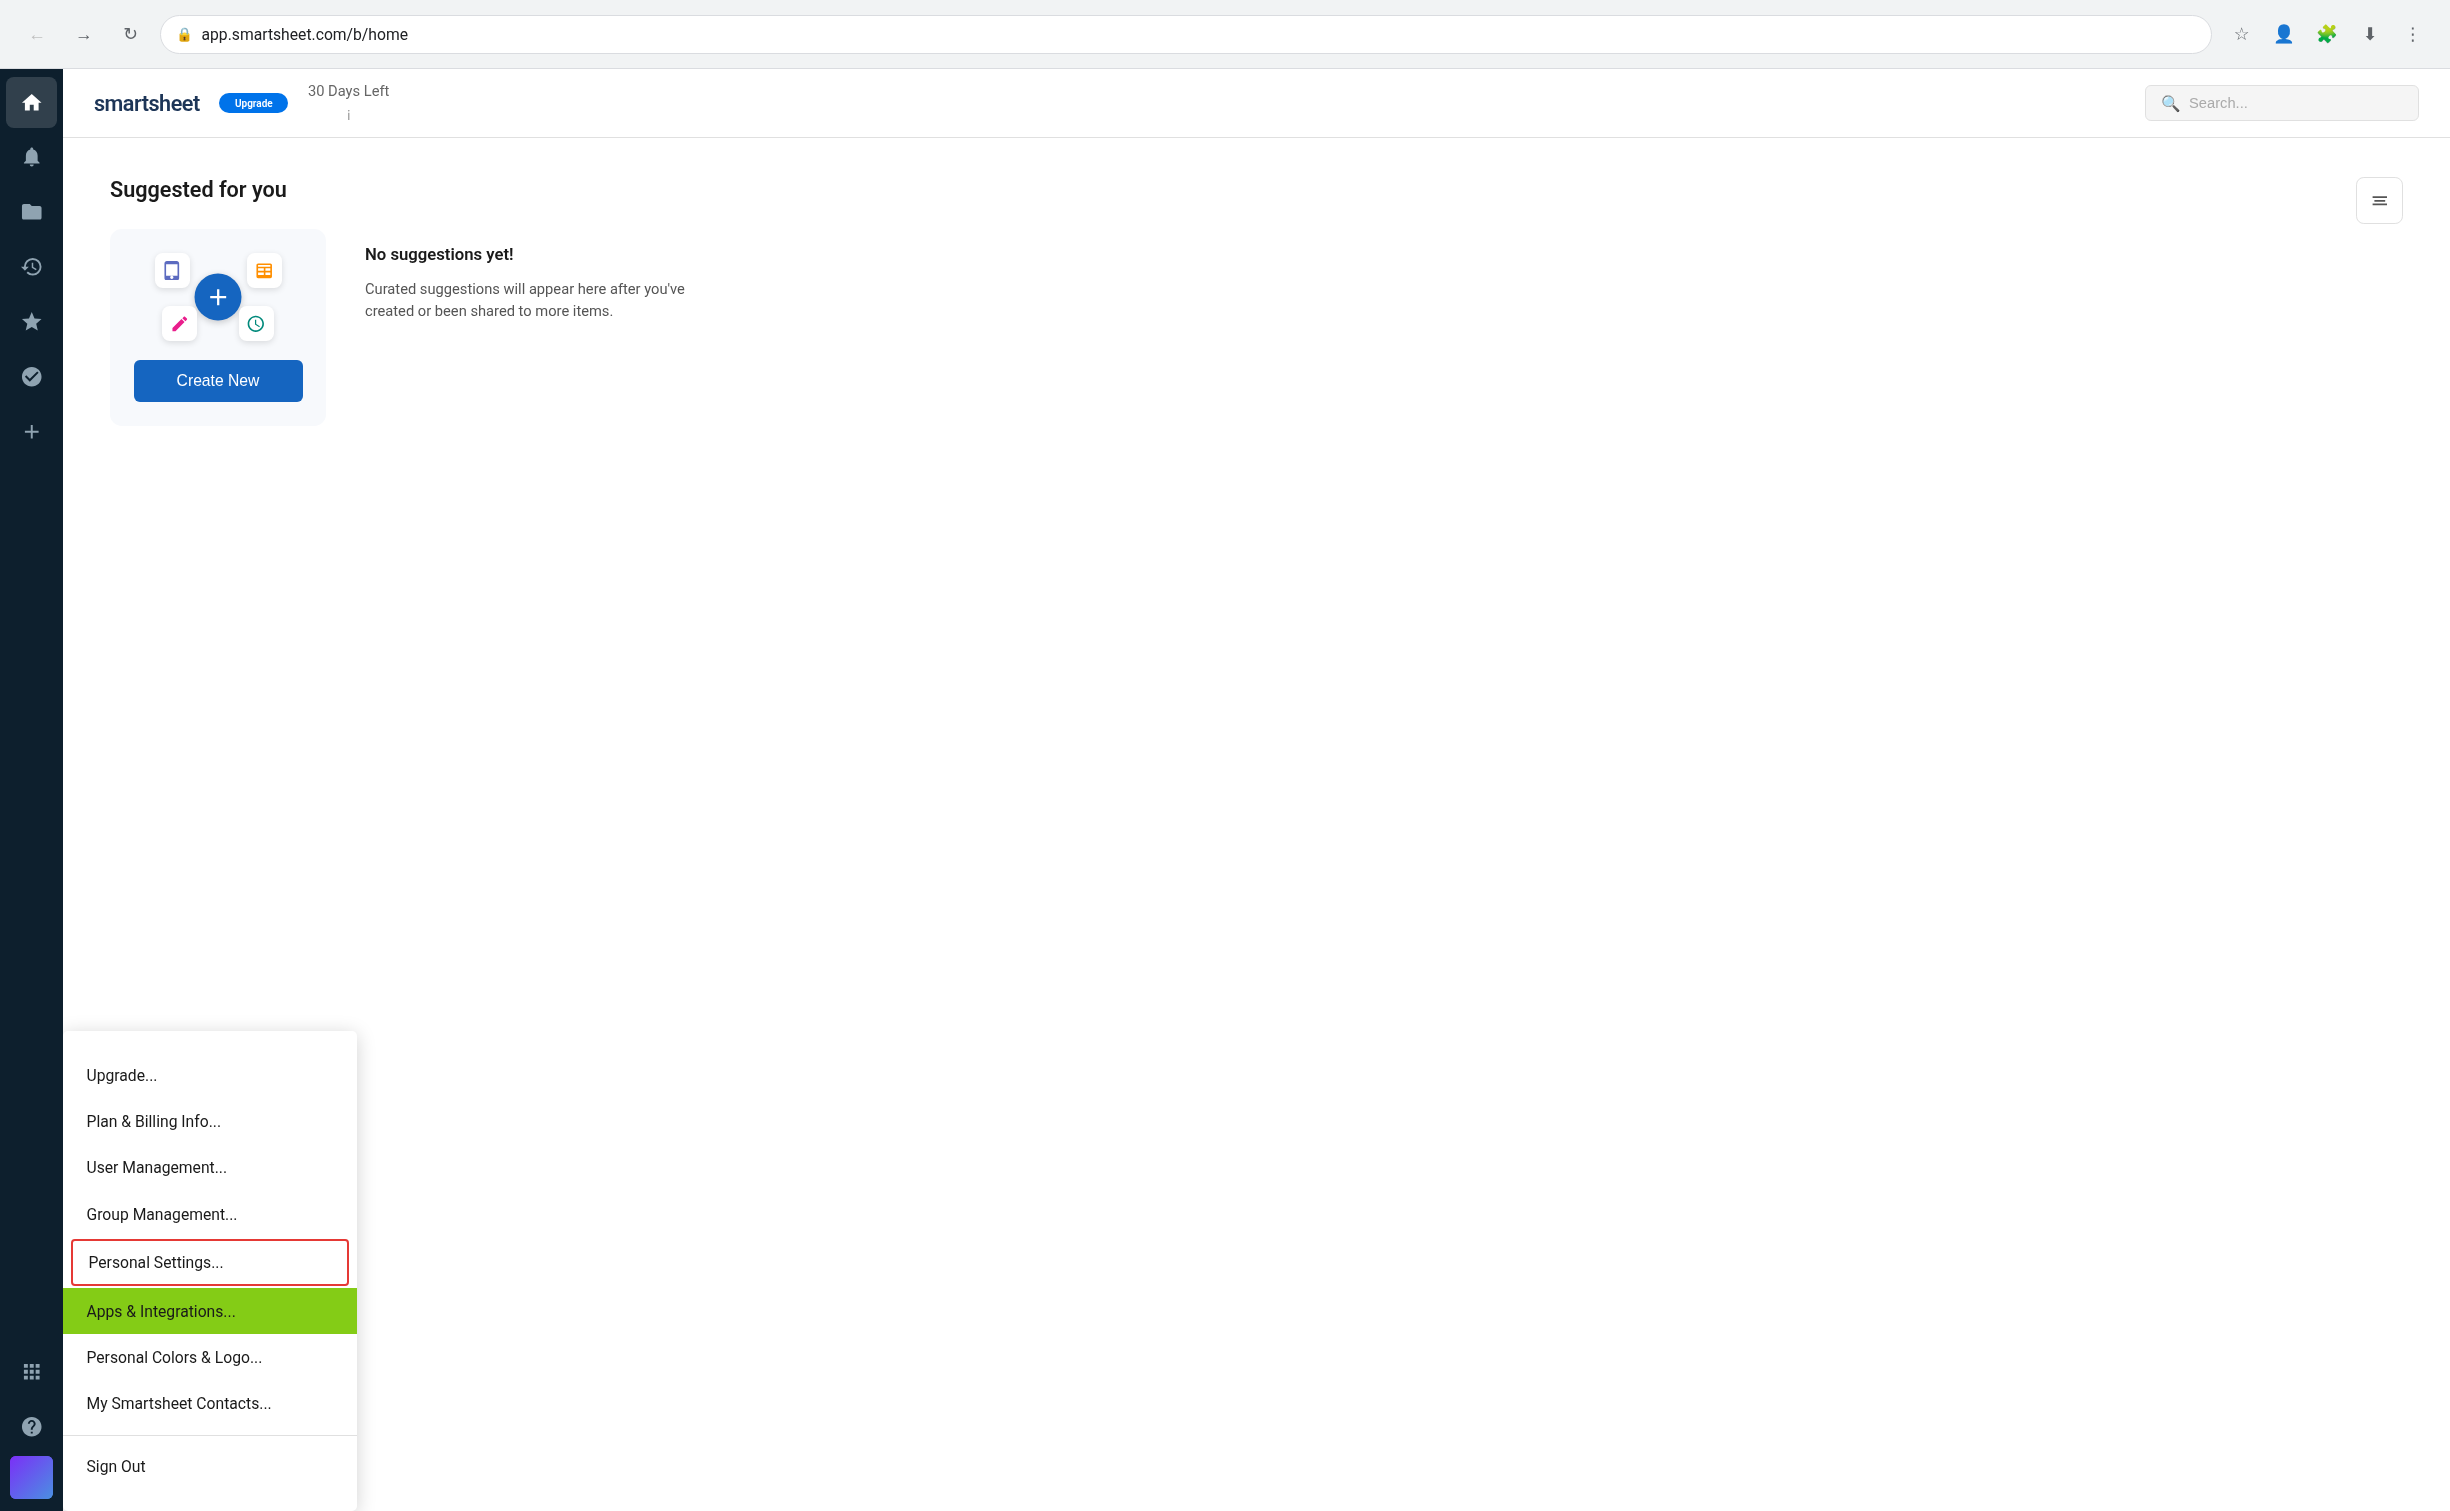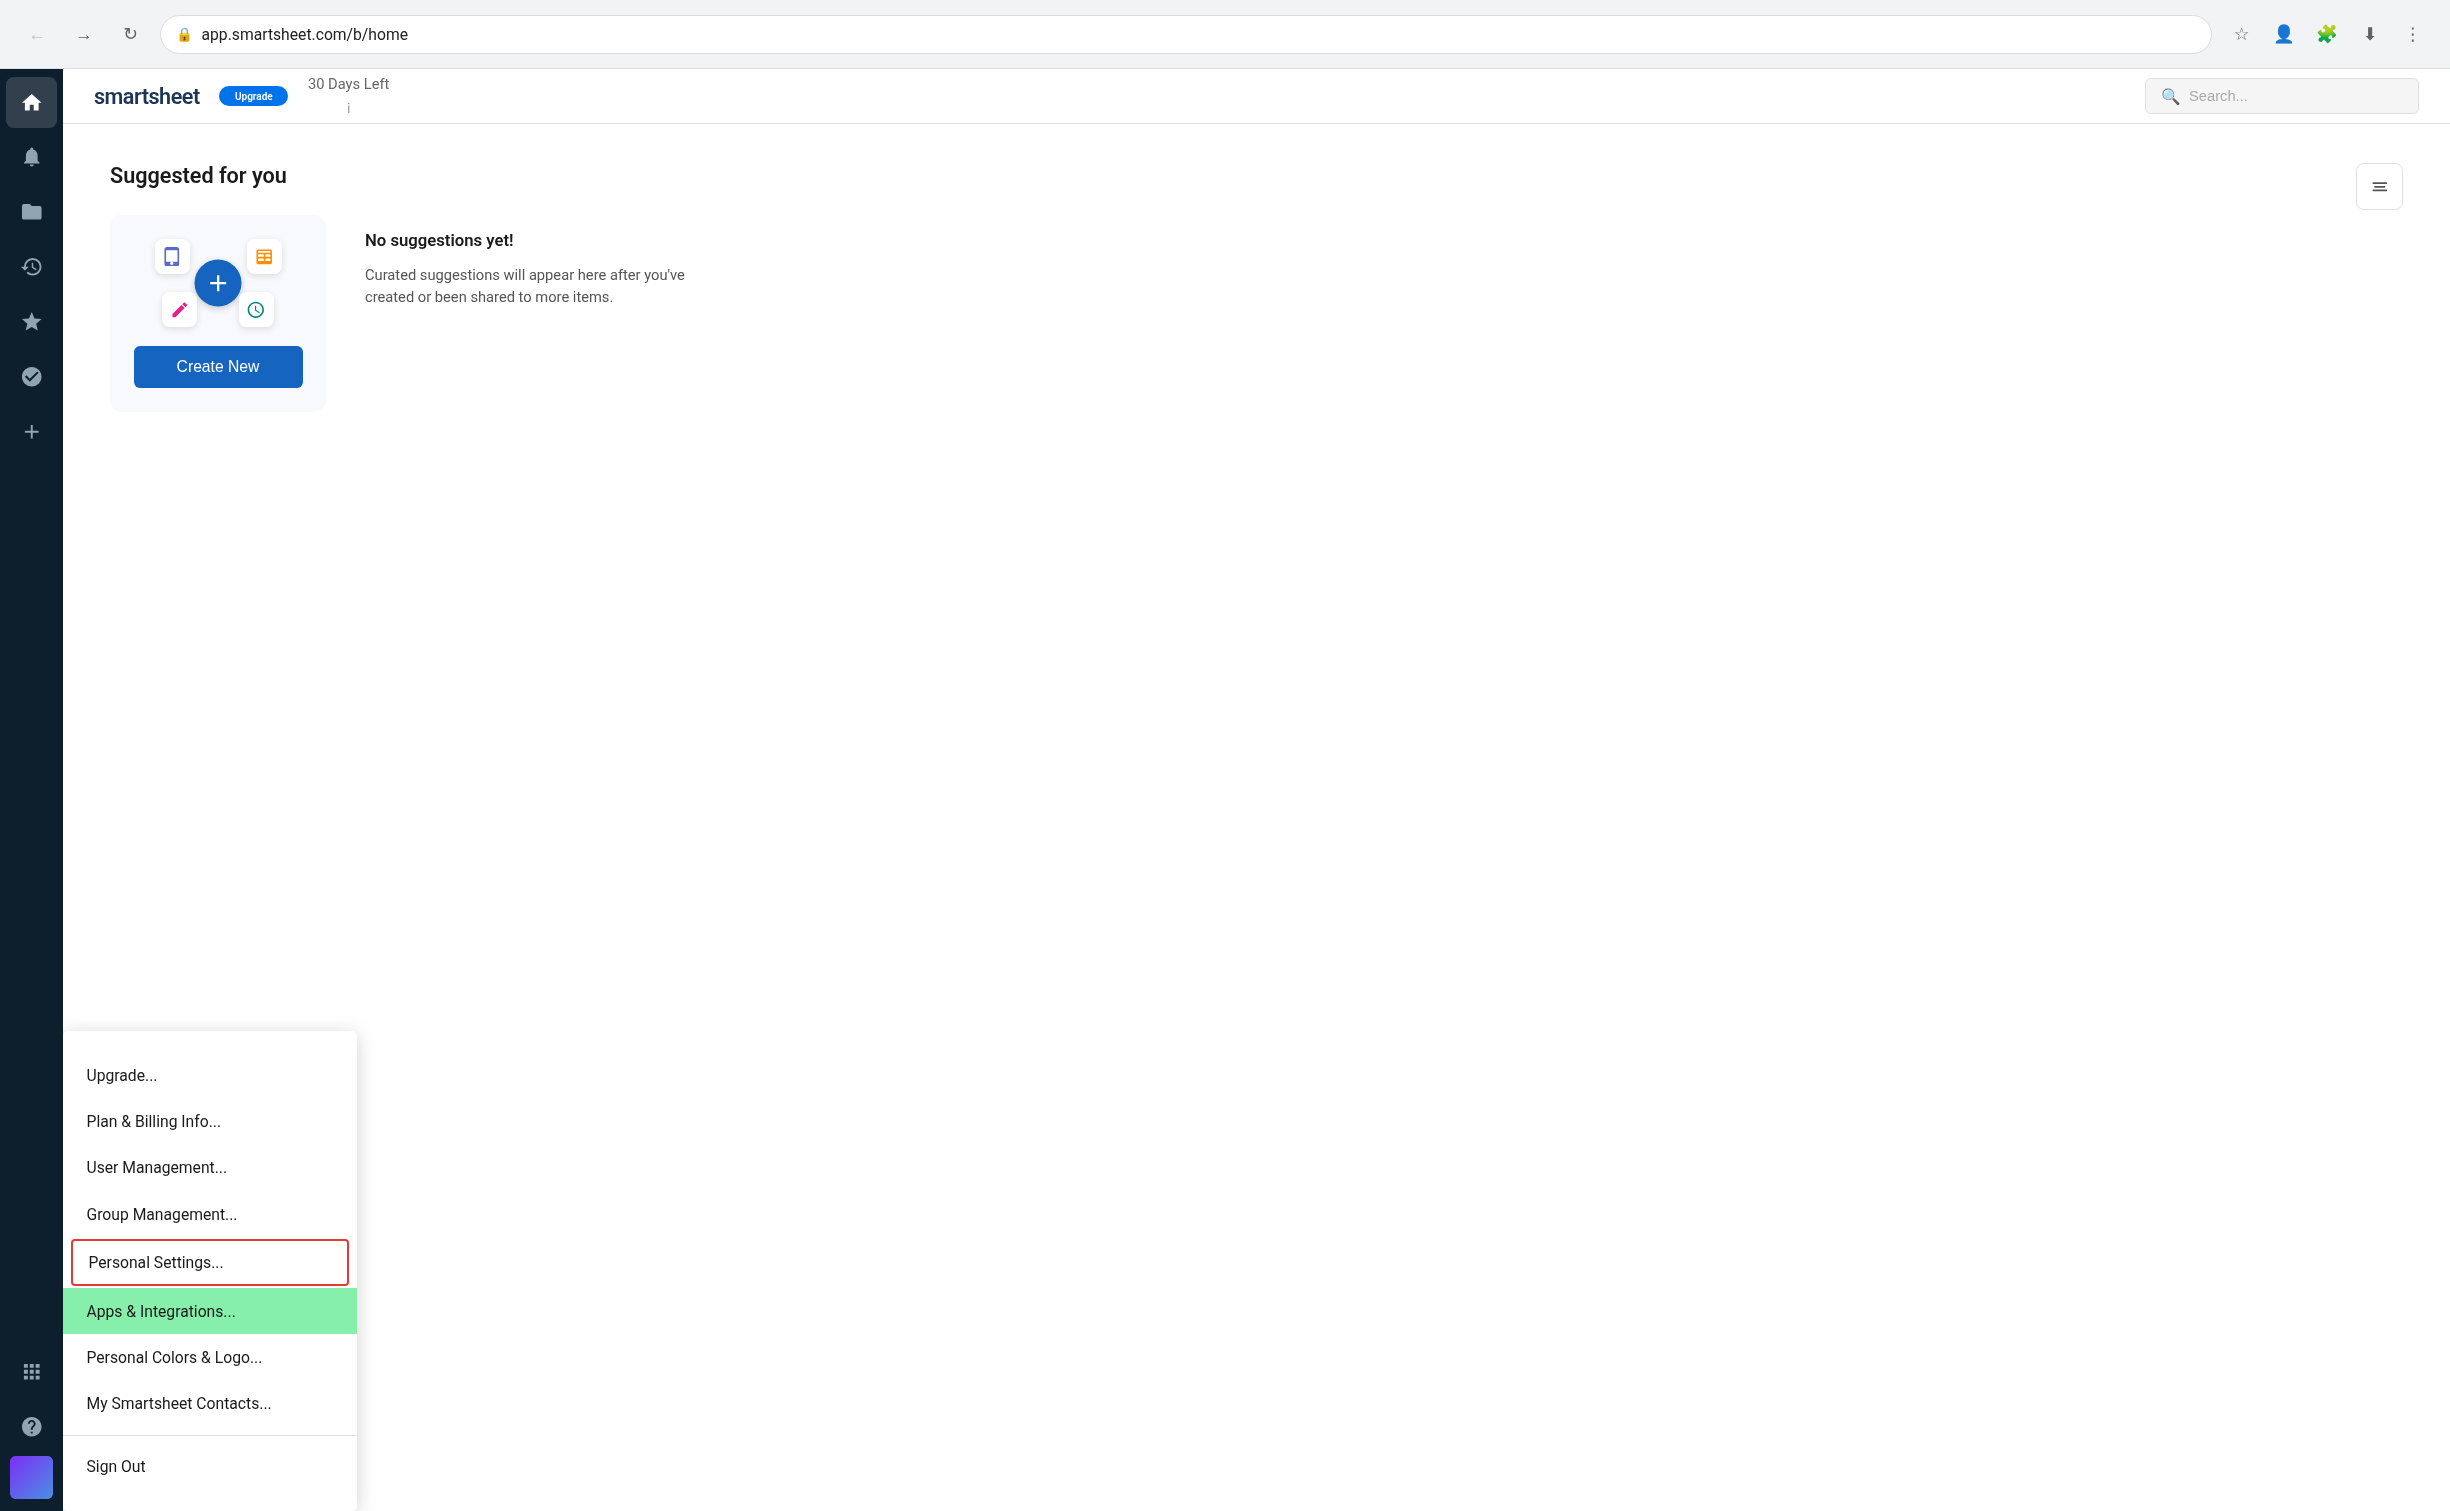--- a/index.html
+++ b/index.html
@@ -117,21 +117,21 @@
       background: linear-gradient(135deg, #7b2ff7, #4a90e2);
       cursor: pointer;
       display: flex; align-items: center; justify-content: center;
       color: white;
       font-size: 15.7px;
       font-weight: bold;
     }
 
     
     .topbar {
-      height: 55px;
+      height: 69px;
       background: white;
       border-bottom: 1px solid #e0e0e0;
       display: flex;
       align-items: center;
       padding: 0 31px;
       gap: 19.6px;
       flex-shrink: 0;
     }
     .smartsheet-logo {
       display: flex;
@@ -312,21 +312,21 @@
       z-index: 100;
     }
     .menu-item {
       padding: 13.7px 23.5px;
       font-size: 15.7px;
       color: #1a1a1a;
       cursor: pointer;
       display: block;
     }
     .menu-item.highlighted {
-      background: #86efac;
+      background: #84cc16;
     }
     .menu-item.personal-settings {
       border: 2px solid #e53935;
       margin: 2px 7.8px;
       border-radius: 3.9px;
       padding: 11.8px 15.7px;
     }
     .menu-divider {
       height: 1px;
       background: #e0e0e0;

